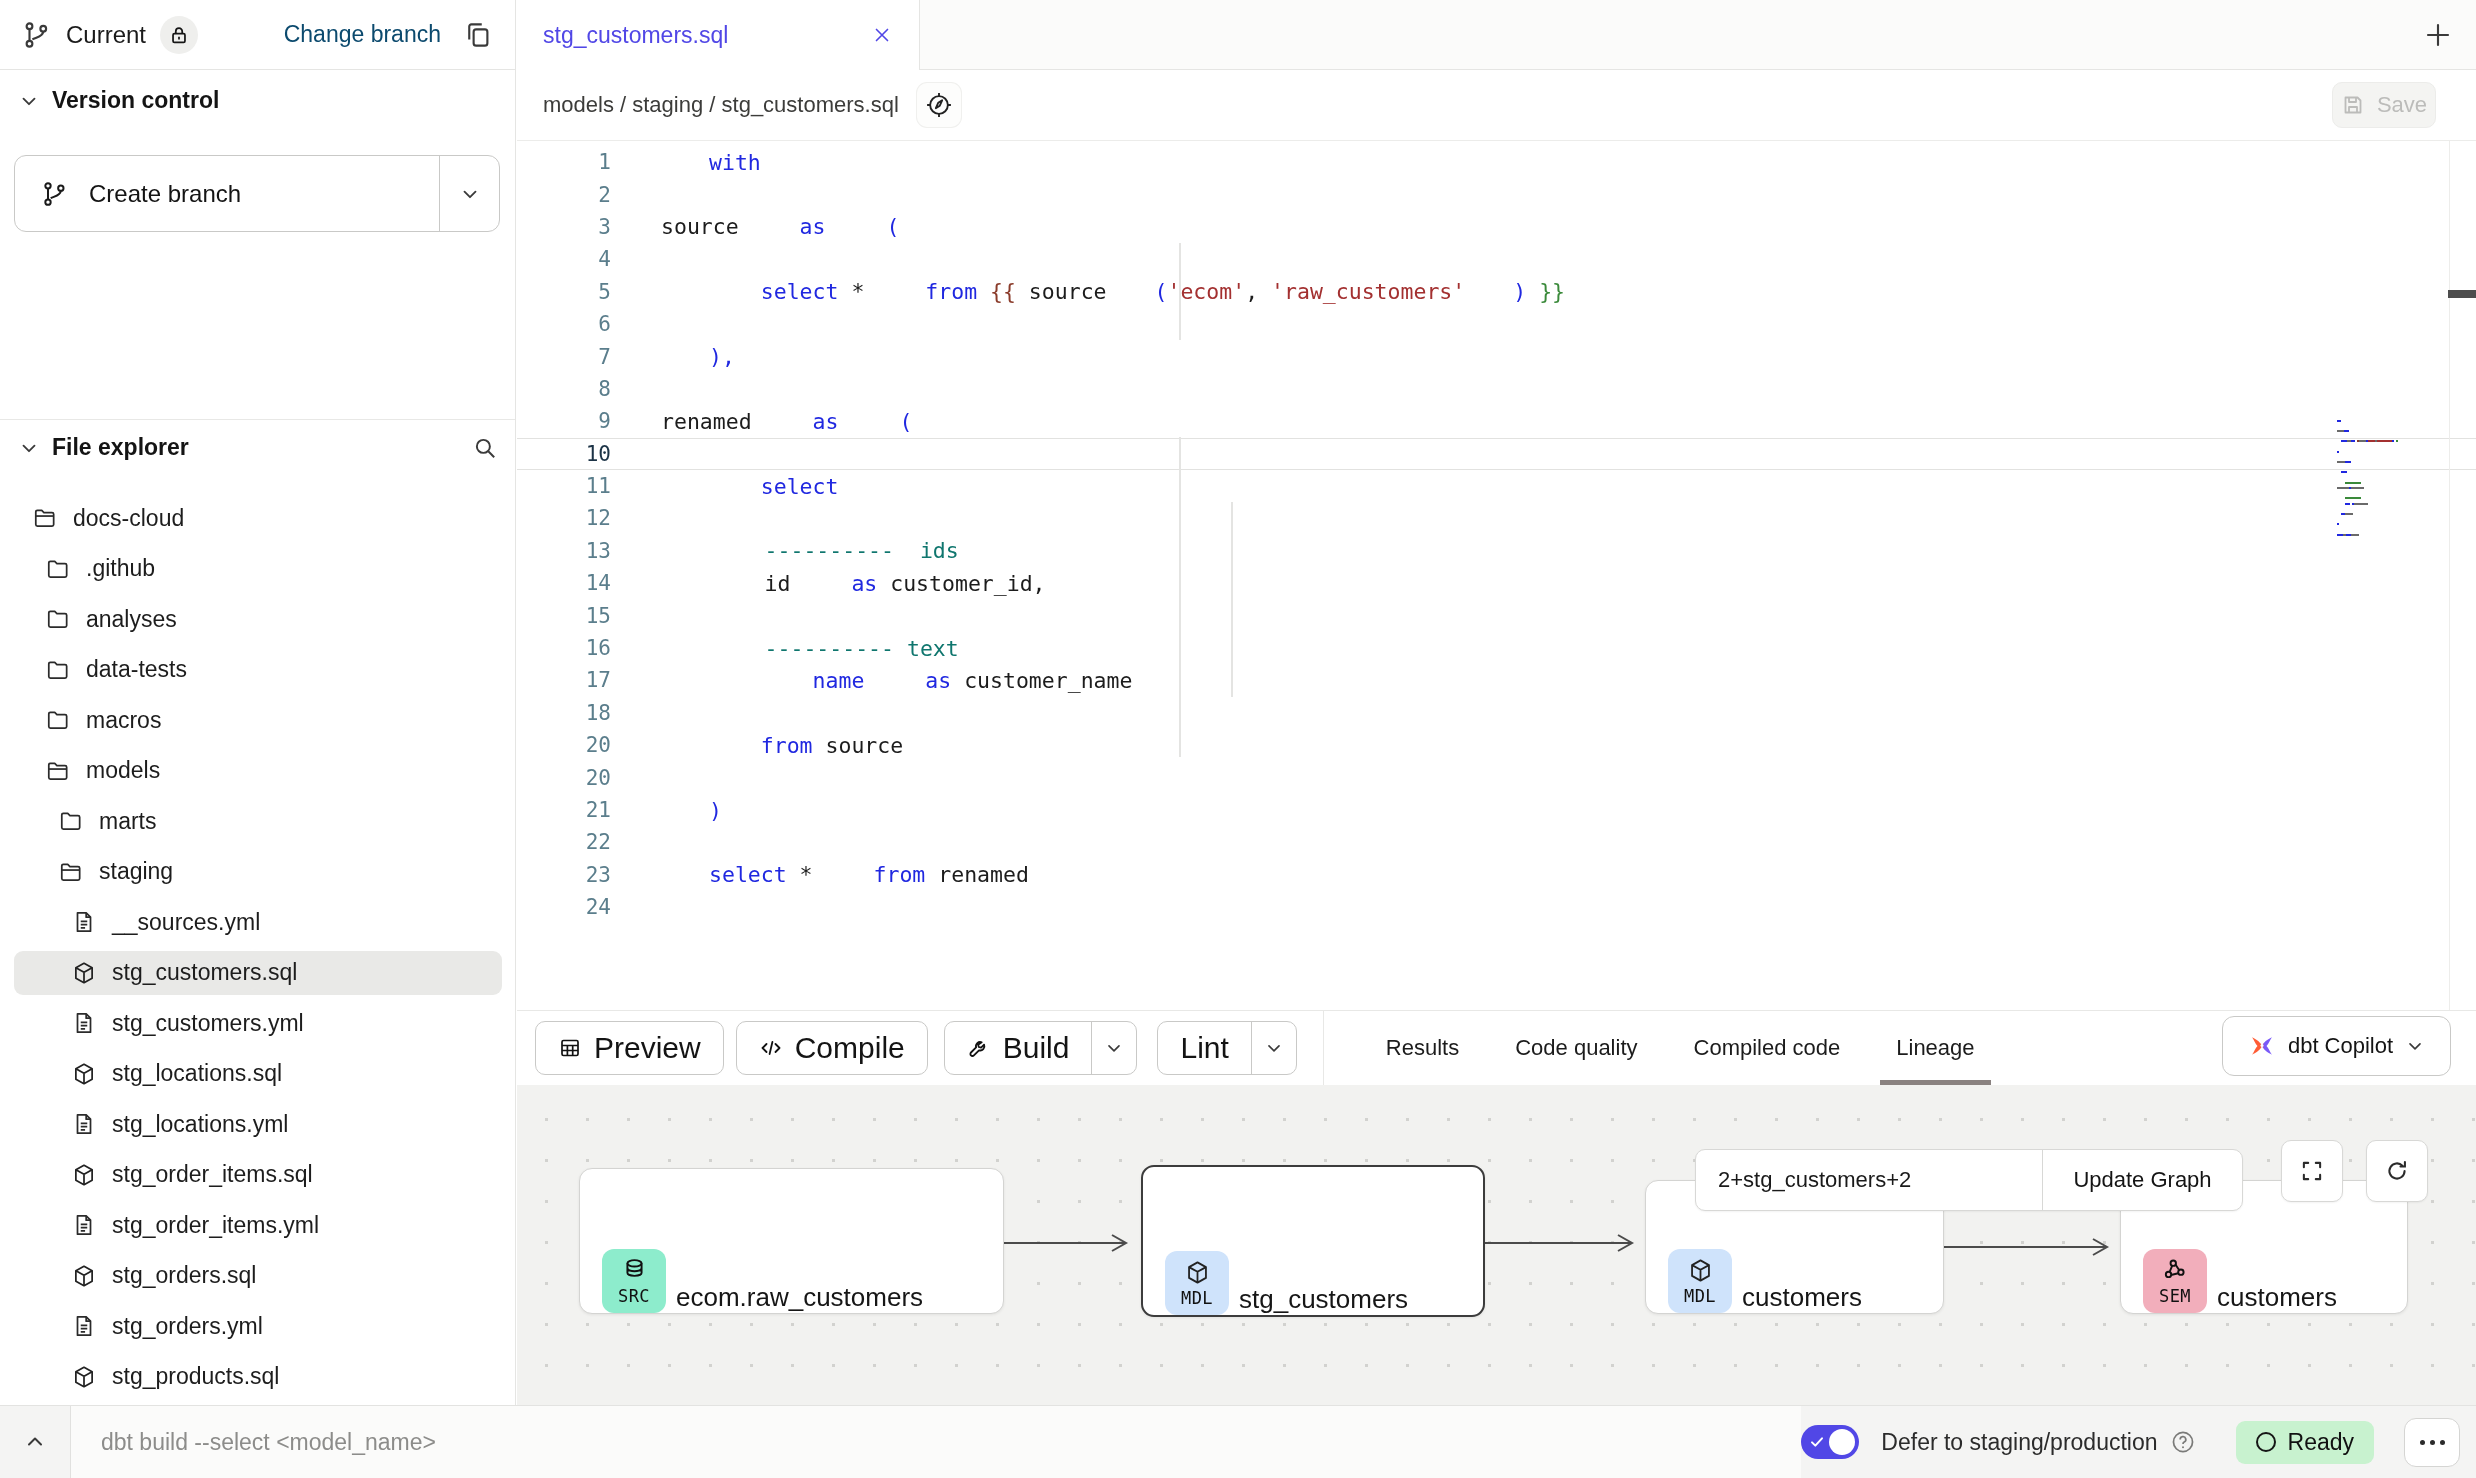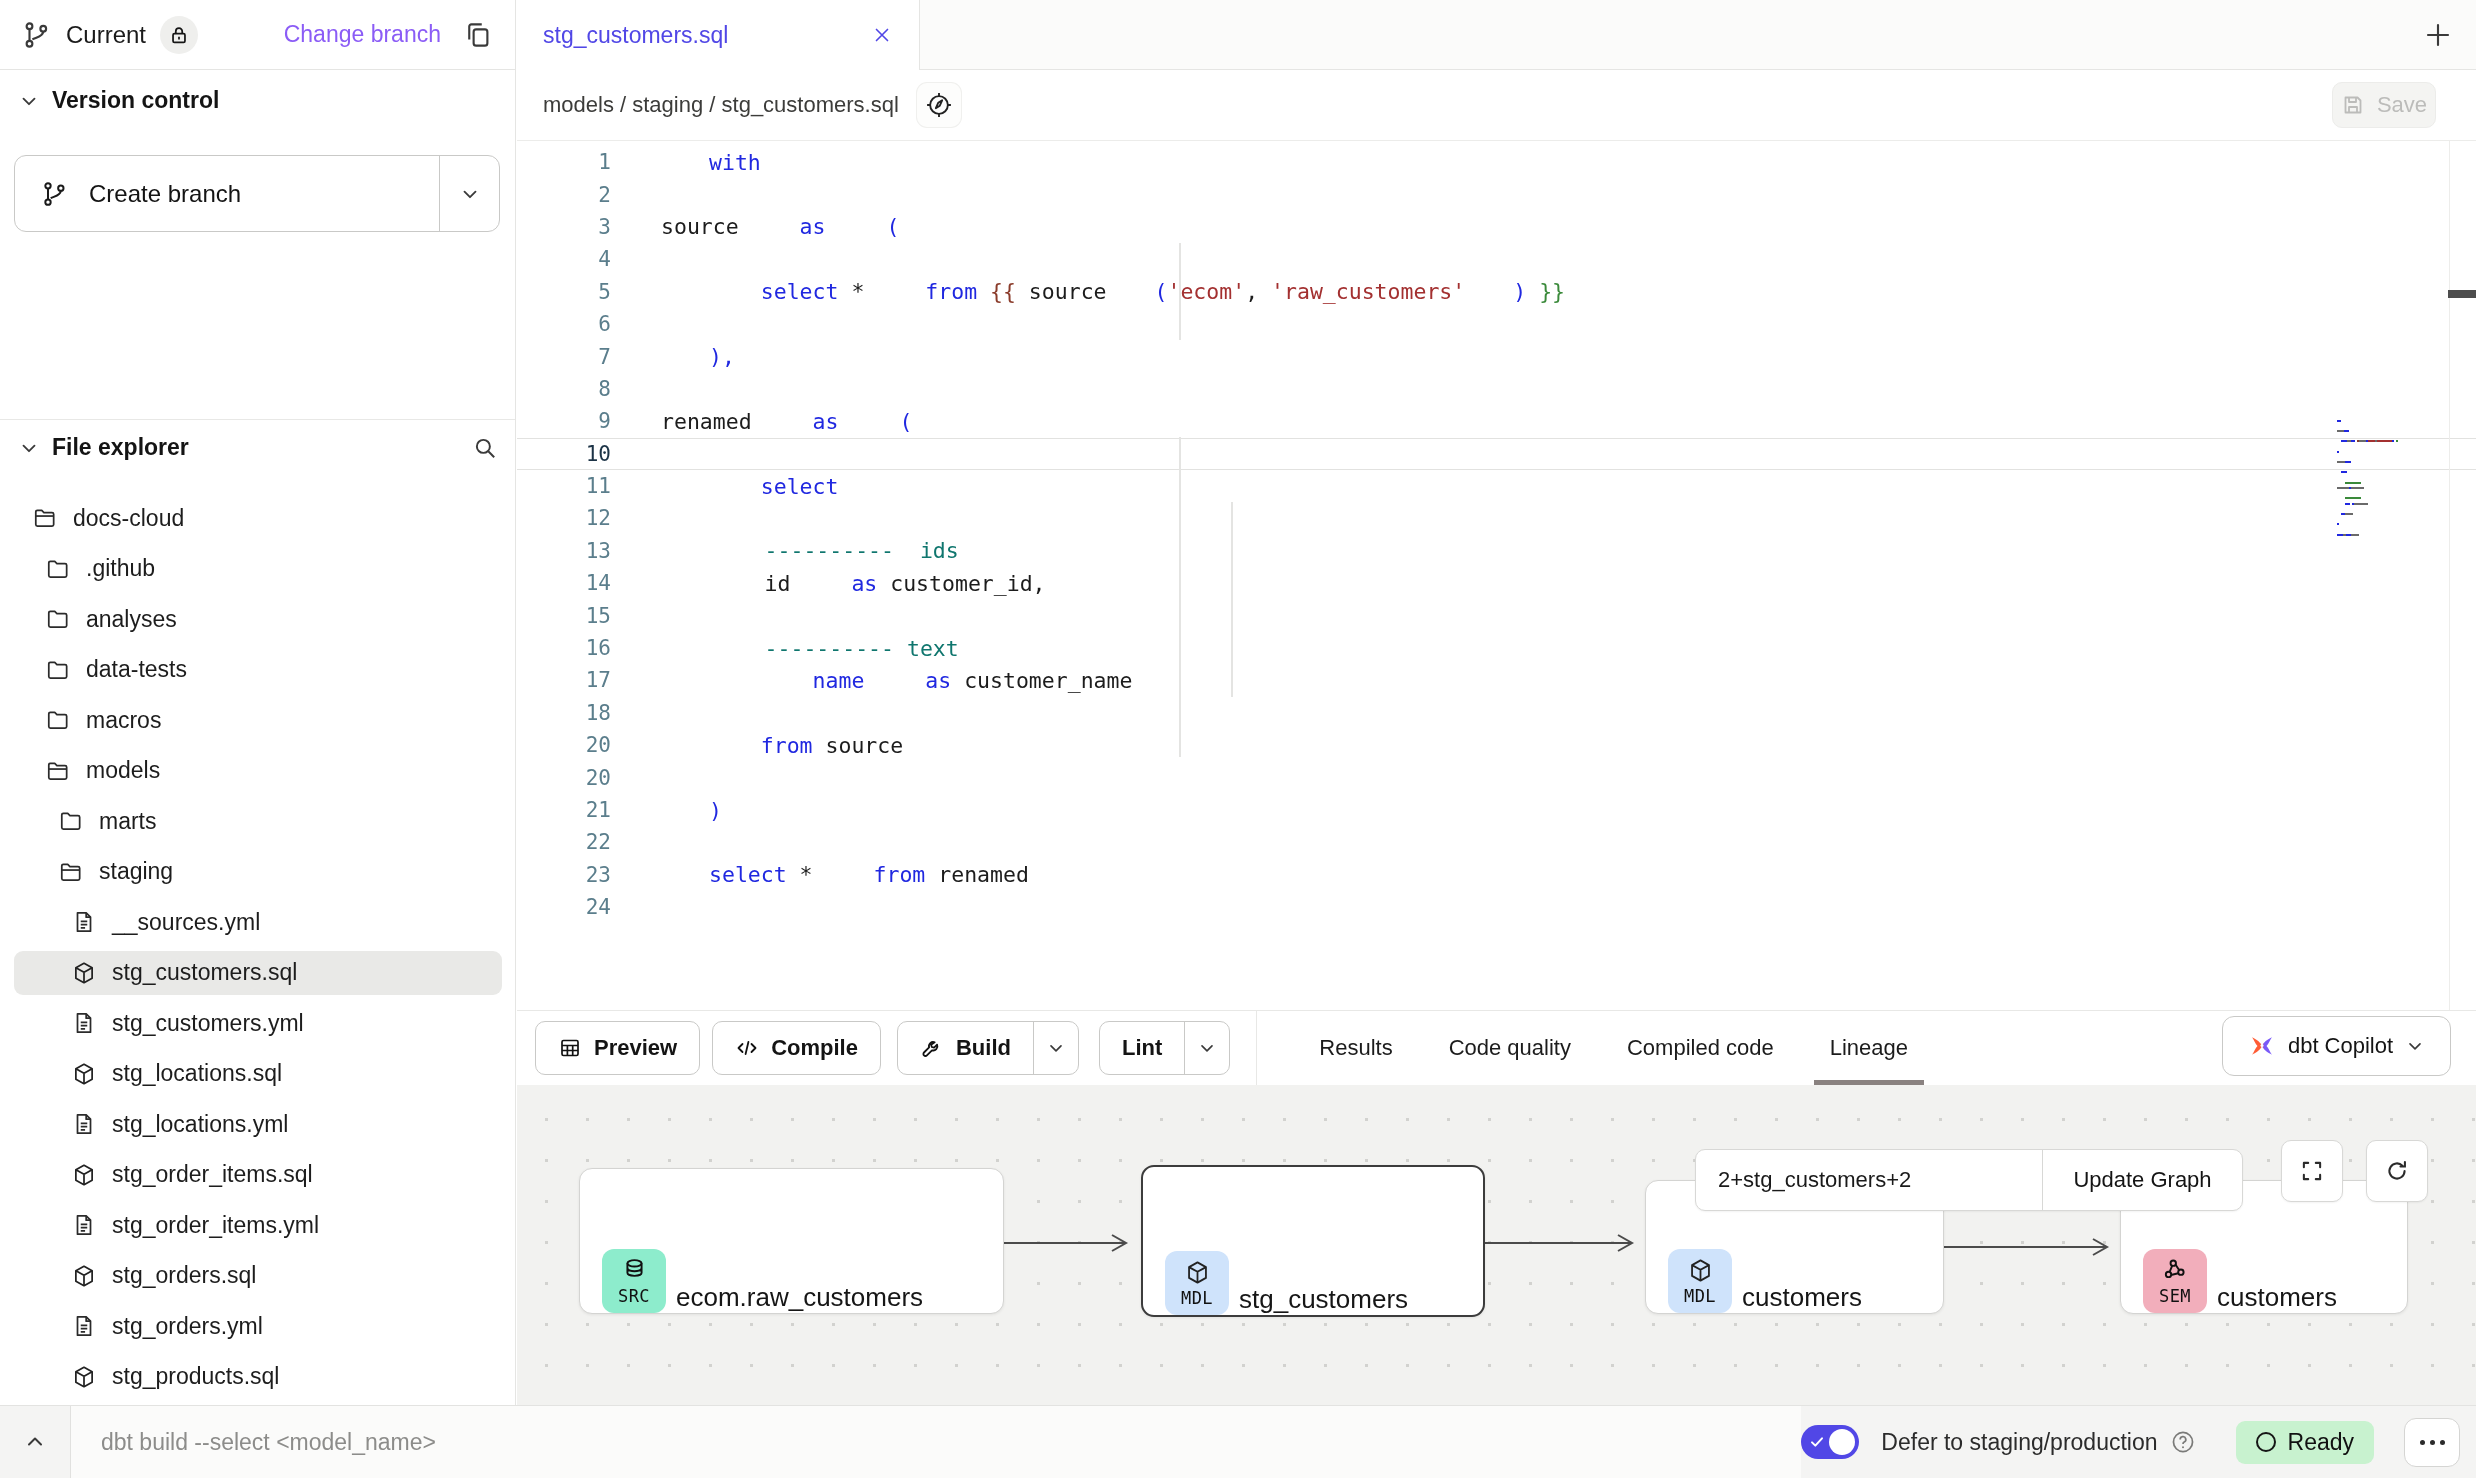--- a/index.html
+++ b/index.html
@@ -9,21 +9,21 @@
   svg { display:block; }
   .ico { display:inline-flex; align-items:center; justify-content:center; flex:none; }
 
   
   #sidebar { position:absolute; left:0; top:0; width:516px; height:1405px; background:#fff; border-right:1px solid #e5e5e3; }
   #sb-head { position:absolute; left:0; top:0; width:100%; height:70px; border-bottom:1px solid #e5e5e3;
     display:flex; align-items:center; padding:0 22px; }
   #sb-head .branch-label { font-size:24px; color:#1b1b1b; margin-left:14px; }
   .lock-badge { width:38px; height:38px; border-radius:50%; background:#efefed; display:flex; align-items:center; justify-content:center; margin-left:14px; }
   #sb-head .spacer { flex:1; }
-  .link { color:#8b5cf6; font-size:23px; font-weight:500; }
+  .link { color:#0c4a6e; font-size:23px; font-weight:500; }
   #sb-head .copy { margin-left:22px; }
 
   .sec-head { display:flex; align-items:center; gap:12px; font-size:23px; font-weight:700; color:#141414; }
   #vc-head { position:absolute; left:18px; top:87px; }
   #create-branch { position:absolute; left:14px; top:155px; width:486px; height:77px; border:1.5px solid #c9c9c7;
     border-radius:12px; background:#fff; display:flex; align-items:stretch; }
   #create-branch .main { flex:1; display:flex; align-items:center; gap:20px; padding-left:26px; font-size:24px; color:#141414; }
   #create-branch .dd { width:60px; border-left:1.5px solid #c9c9c7; display:flex; align-items:center; justify-content:center; }
 
   #sb-div { position:absolute; left:0; top:419px; width:100%; height:1px; background:#e8e8e6; }
@@ -64,21 +64,21 @@
   #code { position:absolute; left:0; top:5px; right:0; }
   .guide { position:absolute; width:1.5px; background:#e4e4e2; }
   #minimap { position:absolute; left:1820px; top:277px; width:70px; }
   .ml { height:5.2px; display:flex; }
   .ml span { height:2.1px; margin-top:1.5px; display:block; }
   #rail { position:absolute; right:26px; top:0; bottom:0; width:1px; background:#ededeb; }
   #thumb { position:absolute; right:0; top:149px; width:28px; height:8px; background:#4d4d4d; }
 
   
   #toolbar { position:absolute; left:517px; top:1010px; width:1959px; height:75px; background:#fff; border-top:1px solid #e8e8e6; display:flex; align-items:center; }
-  .tbtn { height:54px; border:1.5px solid #c9c9c7; border-radius:10px; background:#fff; display:flex; align-items:center; font-size:22px; color:#141414;font-weight:bold; }
+  .tbtn { height:54px; border:1.5px solid #c9c9c7; border-radius:10px; background:#fff; display:flex; align-items:center; font-size:30px; color:#141414; }
   .tbtn .main { display:flex; align-items:center; gap:12px; padding:0 22px; }
   .tbtn .dd { width:45px; align-self:stretch; border-left:1.5px solid #c9c9c7; display:flex; align-items:center; justify-content:center; }
   #btn-preview{ margin-left:18px; } #btn-compile{ margin-left:12px; } #btn-build{ margin-left:16px; } #btn-lint{ margin-left:20px; }
   #tb-div { width:1px; align-self:stretch; background:#e8e8e6; margin-left:26px; }
   #panel-tabs { display:flex; align-items:stretch; gap:56px; margin-left:62px; height:100%; }
   .ptab { display:flex; align-items:center; font-size:22px; color:#1c1c1c; position:relative; }
   .ptab.active::after { content:""; position:absolute; left:-16px; right:-16px; bottom:0; height:5px; background:#8a8280; }
   #copilot { position:absolute; right:25px; top:5px; height:60px; width:229px; border:1.5px solid #c9c9c7; border-radius:12px; background:#fff;
     display:flex; align-items:center; justify-content:center; gap:12px; font-size:22px; font-weight:500; color:#141414; }
 

